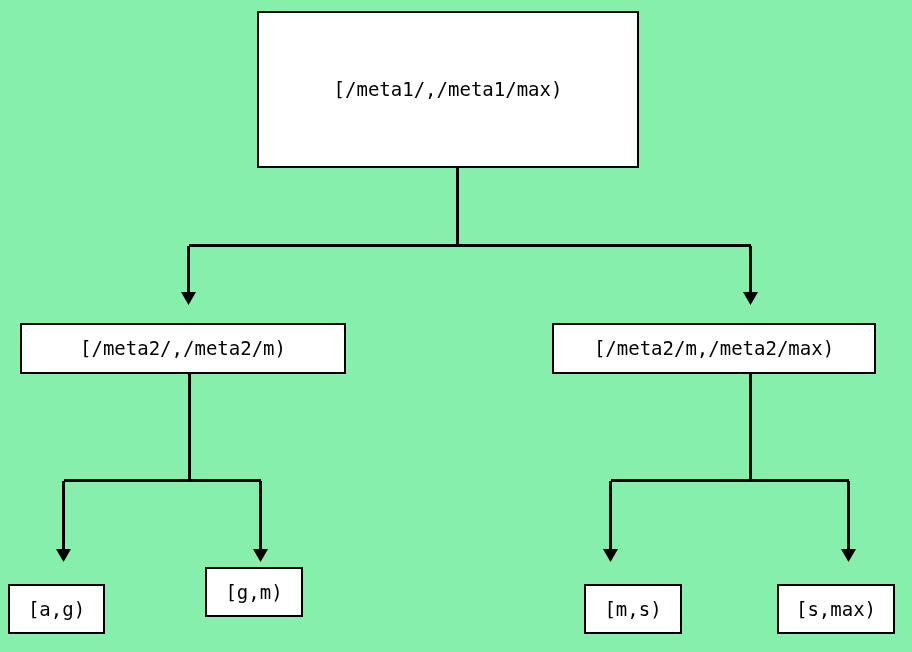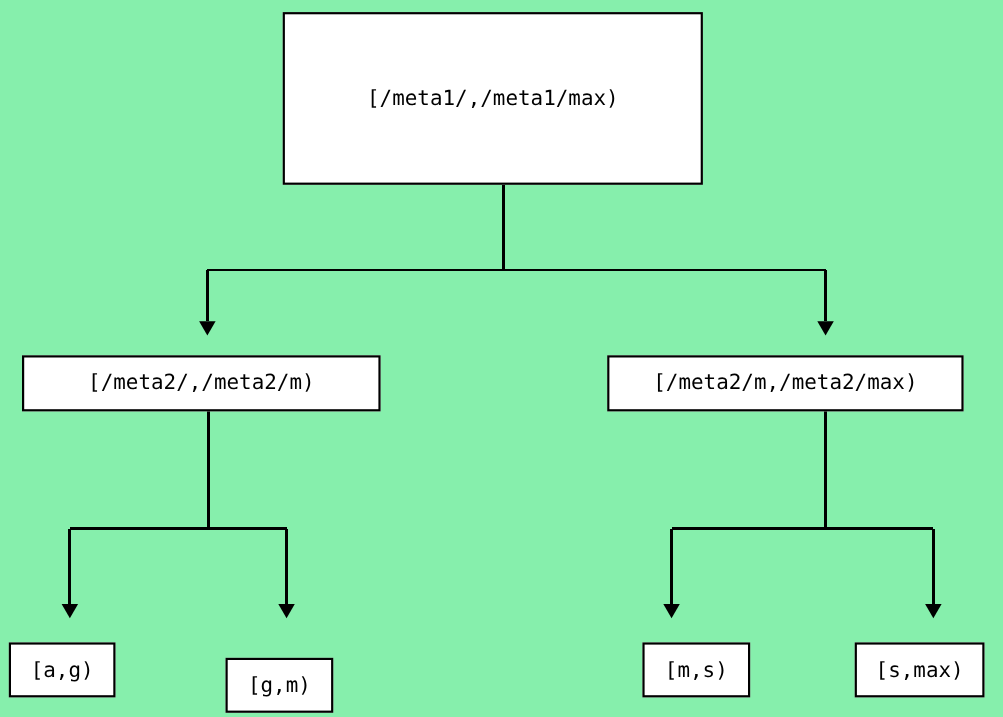--- a/index.html
+++ b/index.html
@@ -83,21 +83,21 @@
   </div>
 
   <div class="tree-node" style="left:552px; top:323px; width:324px; height:51px;">
     <span class="node-label">[/meta2/m,/meta2/max)</span>
   </div>
 
   <div class="tree-node" style="left:8px; top:584px; width:97px; height:50px;align-items:center;">
     <span class="node-label">[a,g)</span>
   </div>
 
-  <div class="tree-node" style="left:205px; top:598px; width:98px; height:50px;">
+  <div class="tree-node" style="left:205px; top:567px; width:98px; height:50px;">
     <span class="node-label">[g,m)</span>
   </div>
 
   <div class="tree-node" style="left:584px; top:584px; width:98px; height:50px;">
     <span class="node-label">[m,s)</span>
   </div>
 
   <div class="tree-node" style="left:777px; top:584px; width:118px; height:50px;text-align:center;">
     <span class="node-label">[s,max)</span>
   </div>

